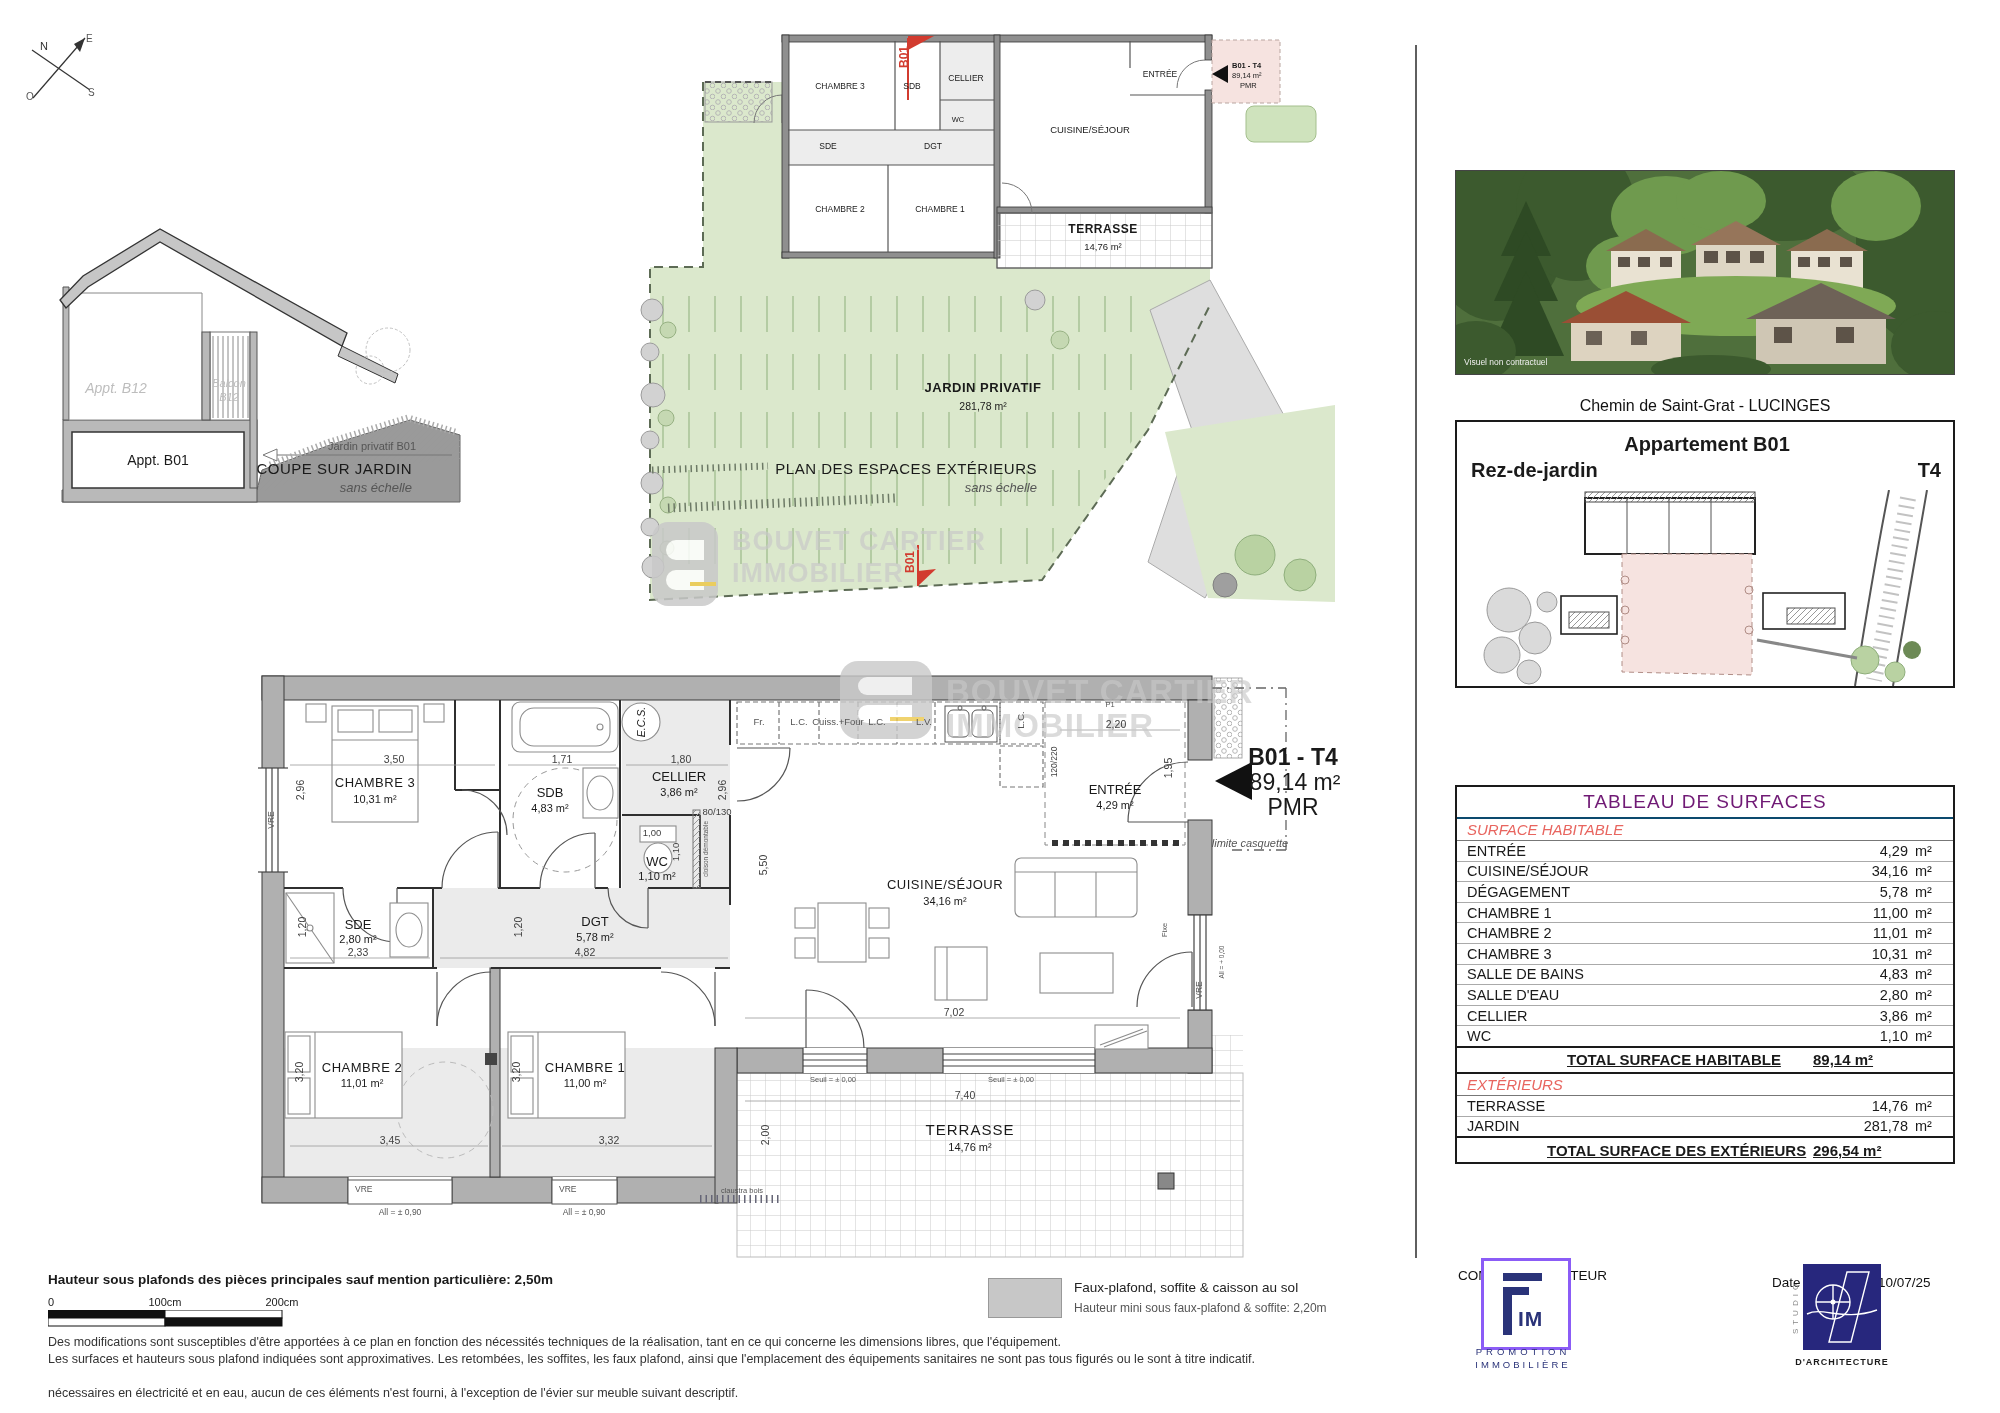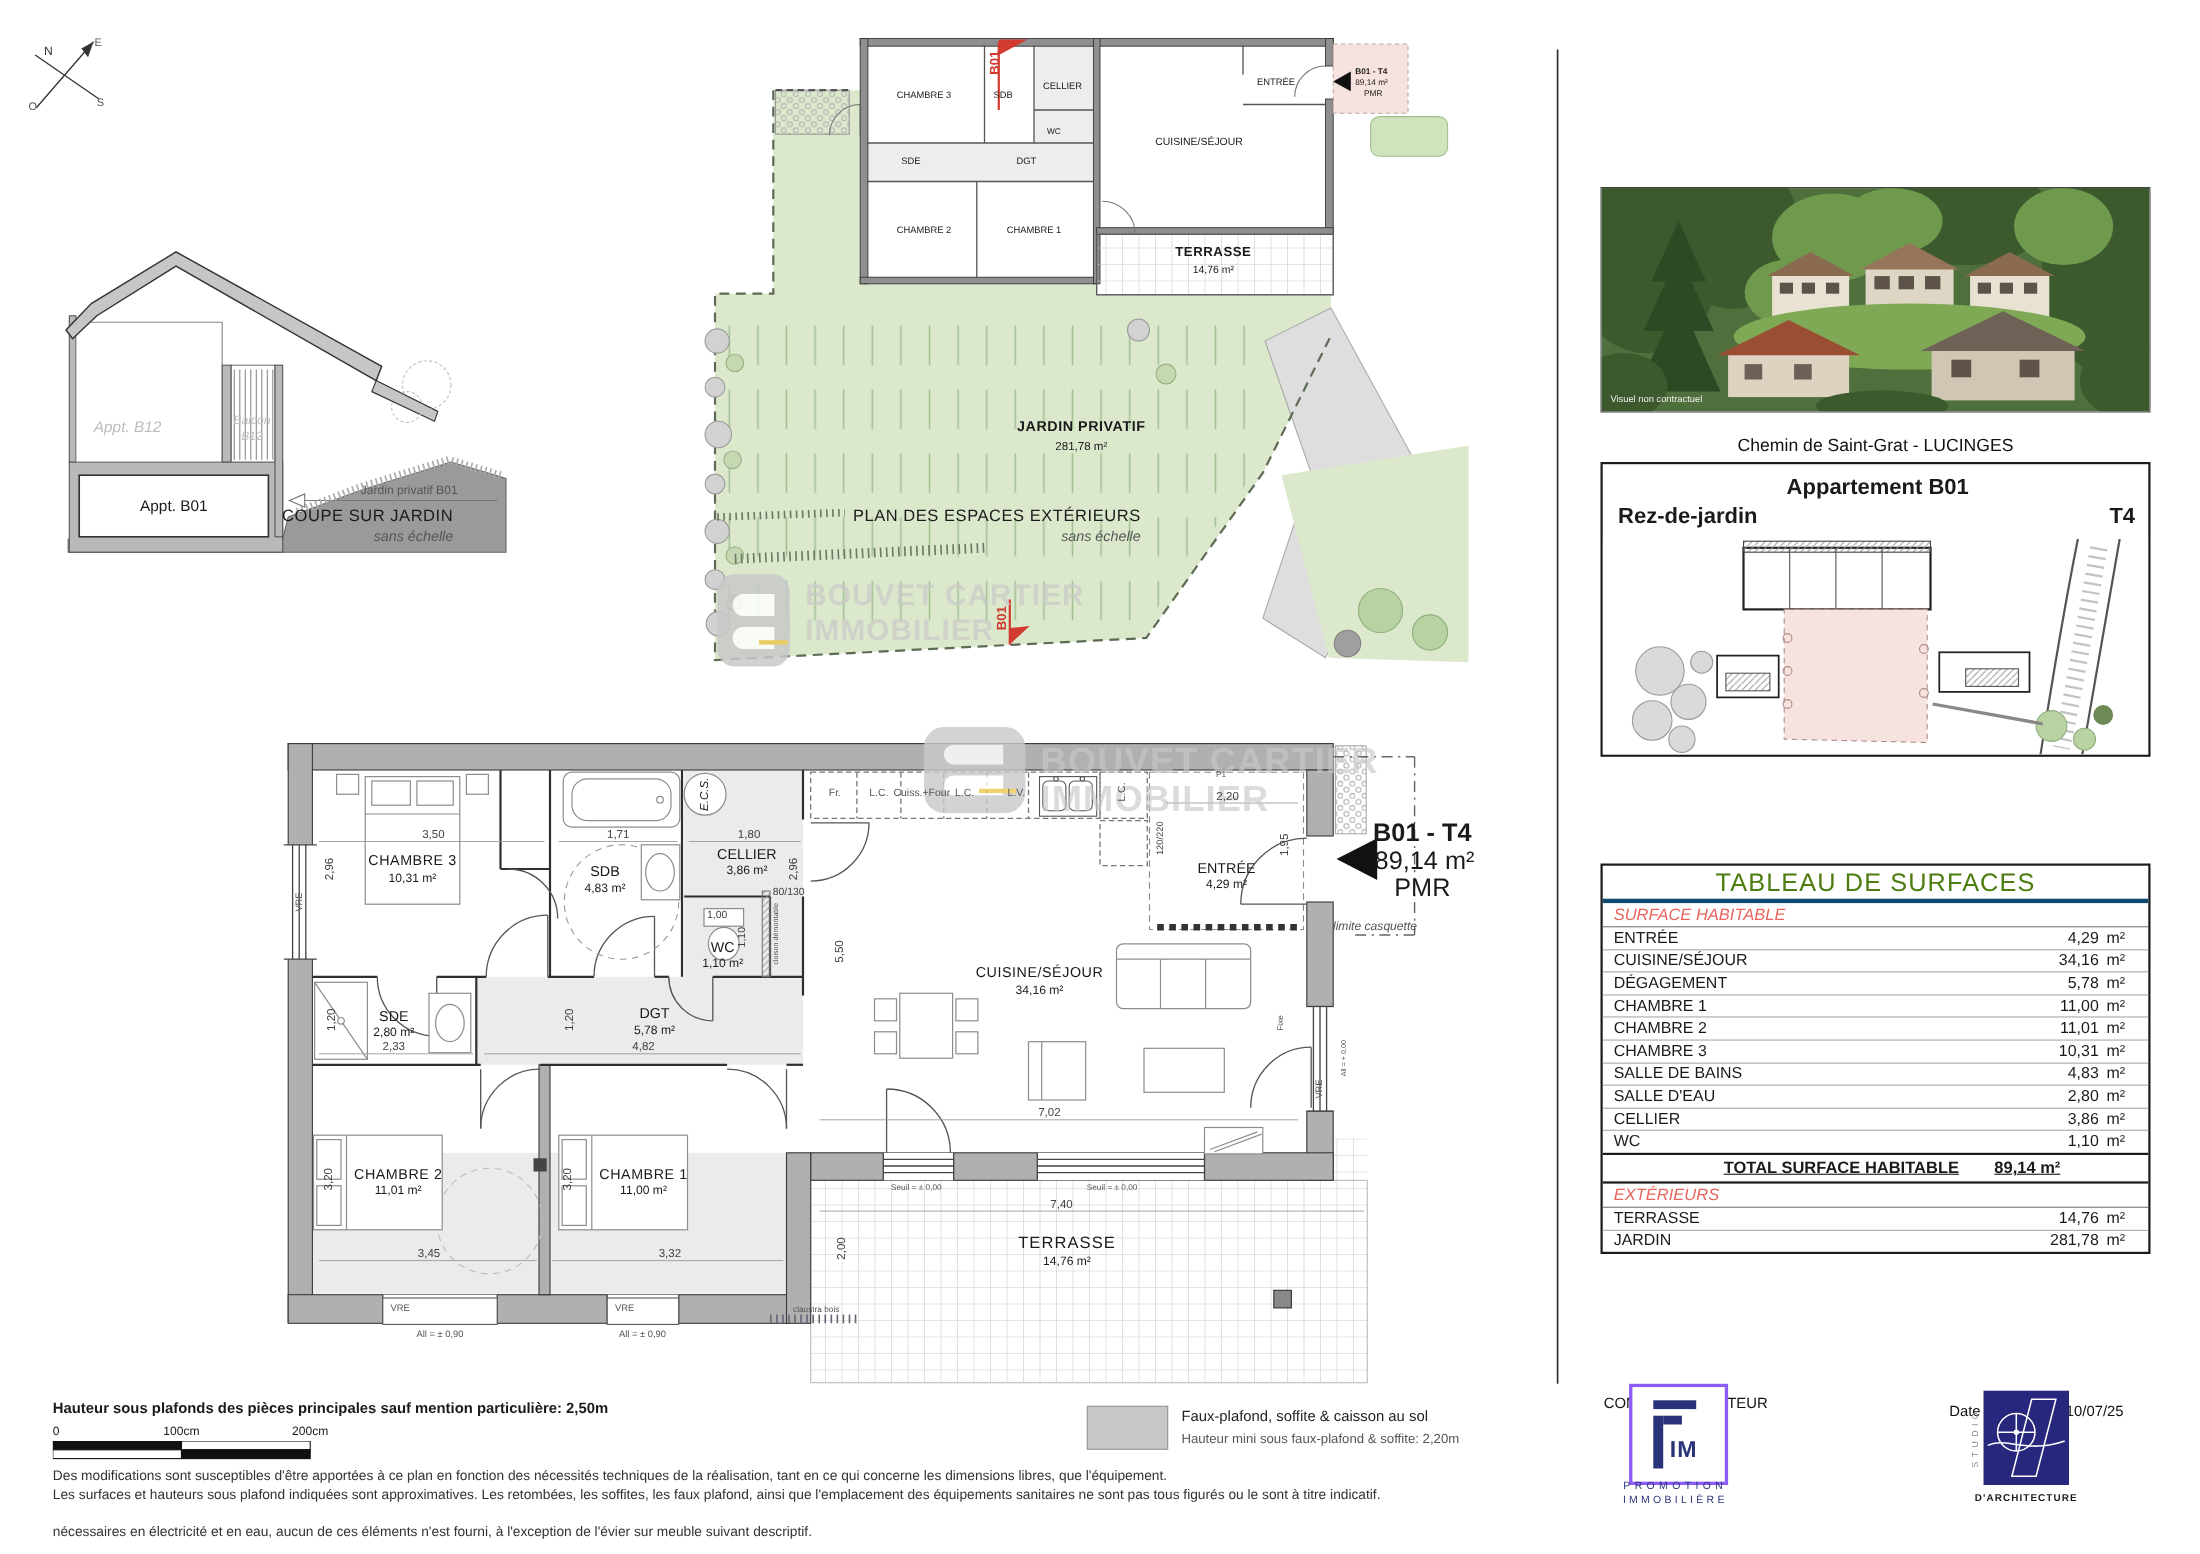--- a/index.html
+++ b/index.html
@@ -15,21 +15,21 @@
   .s6{font-size:6.5px}.s7{font-size:7.5px}.s8{font-size:8.5px}.s9{font-size:9.5px}
   .s10{font-size:10.5px}.s11{font-size:11px}.s12{font-size:12px}.s13{font-size:13px}
   .s14{font-size:14px}.s15{font-size:15px}.s16{font-size:16px}.s20{font-size:20px}.s23{font-size:23px}
   .b{font-weight:bold}.i{font-style:italic}
   .gray{color:#bdbdbd}.red{color:#d23b2f}.dimc{color:#3f3f3f}.mut{color:#555}
   
   .wm-text{position:absolute;color:#c9c9c9;font-weight:bold;letter-spacing:1px;opacity:.8;}
   
   #surf-table{position:absolute;left:1455px;top:785px;width:500px;border:2px solid #1a1a1a;background:#fff;box-sizing:border-box;}
   #surf-table .t-title{height:30px;display:flex;align-items:center;justify-content:center;
-      font-size:23px;letter-spacing:1px;color:#4d7c0f;border-bottom:4px solid #0c4a6e;}
+      font-size:19px;letter-spacing:1px;color:#701a75;border-bottom:2px solid #0c4a6e;}
   .t-sec{height:21px;display:flex;align-items:center;padding-left:10px;color:#e8655f;
       font-style:italic;font-size:15px;border-bottom:1px solid #777;}
   .t-row{height:19.6px;display:flex;align-items:center;font-size:14.5px;border-bottom:1px solid #aaa;}
   .t-row .t-lab{flex:1;padding-left:10px;}
   .t-row .t-val{width:70px;text-align:right;}
   .t-row .t-unit{width:38px;padding-left:7px;}
   .t-total{height:24px;display:flex;align-items:center;font-size:15px;font-weight:bold;
       border-top:2px solid #1a1a1a;border-bottom:2px solid #1a1a1a;}
   .t-total .t-lab{flex:1;padding-left:110px;text-decoration:underline;}
   .t-total .t-val2{width:140px;text-align:left;text-decoration:underline;}
@@ -741,20 +741,24 @@
       <div class="t-lab">TERRASSE</div>
       <div class="t-val">14,76</div>
       <div class="t-unit">m²</div>
     </div>
     <div class="t-row" style="border-bottom:none">
       <div class="t-lab">JARDIN</div>
       <div class="t-val">281,78</div>
       <div class="t-unit">m²</div>
     </div>
 
+    <div class="t-total last">
+      <div class="t-lab" style="padding-left:90px">TOTAL SURFACE DES EXTÉRIEURS</div>
+      <div class="t-val2">296,54 m²</div>
+    </div>
   </div>
 
   <div class="lb la b" style="left:48px;top:1280px;font-size:13.5px">Hauteur sous plafonds des pièces principales sauf mention particulière: 2,50m</div>
 
   <div class="abs" style="left:48px;top:1296px;width:260px;height:34px;">
     <div class="lb la s11" style="left:0px;top:6px">0</div>
     <div class="lb s11" style="left:117px;top:6px">100cm</div>
     <div class="lb s11" style="left:234px;top:6px">200cm</div>
     <svg width="240" height="20" style="position:absolute;left:0;top:14px">
       <rect x="0" y="0" width="117" height="8" fill="#111" stroke="#111"></rect>

